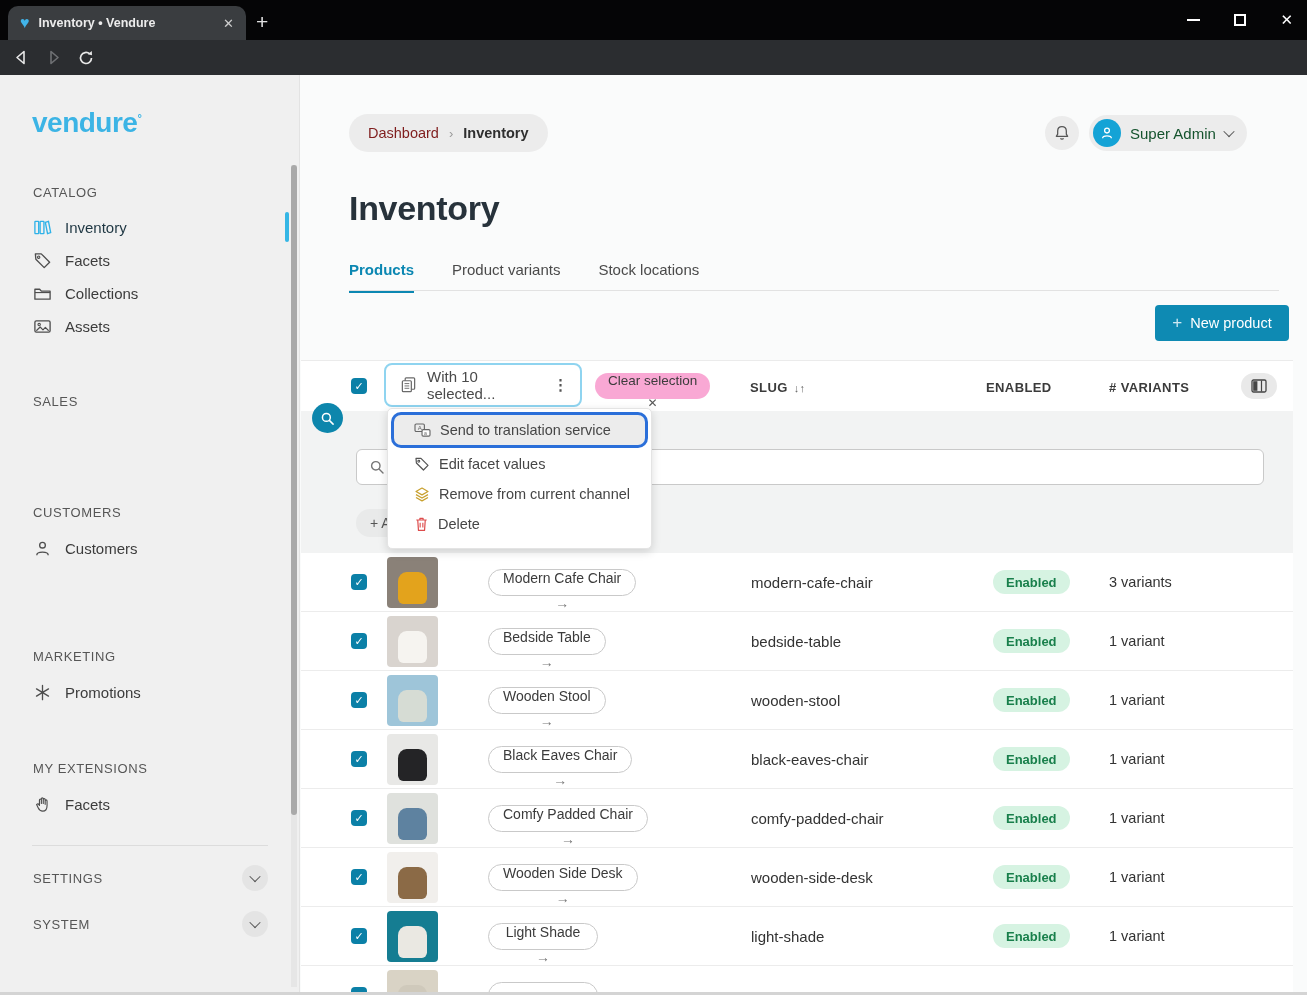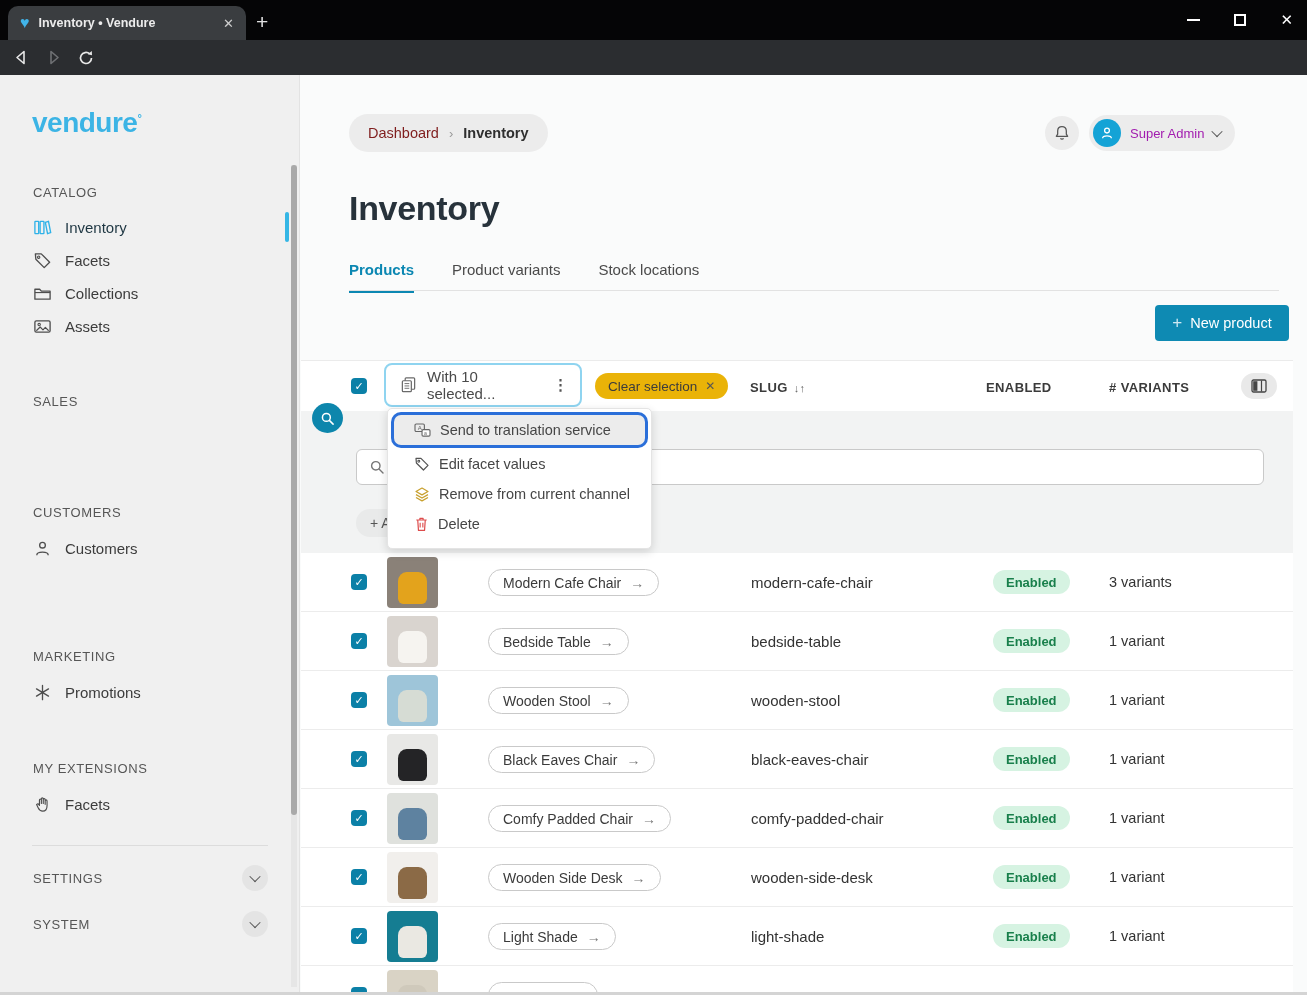--- a/index.html
+++ b/index.html
@@ -54,42 +54,42 @@
   .main { position:absolute; left:301px; top:0; width:992px; height:920px; }
 
   .breadcrumb { position:absolute; left:48px; top:39px; height:38px; background:#ececec; border-radius:19px; display:flex; align-items:center; gap:10px; padding:0 19px; font-size:14.5px; }
   .bc-item { color:#7f1d1d; }
   .bc-sep { color:#9a9a9a; font-size:13px; }
   .bc-current { color:#2f2f2f; font-weight:bold; }
 
   .bell-btn { position:absolute; left:744px; top:41px; width:34px; height:34px; border-radius:50%; background:#ececec; display:flex; align-items:center; justify-content:center; }
   .user-pill { position:absolute; left:788px; top:40px; height:36px; border-radius:18px; background:#ececec; display:flex; align-items:center; gap:9px; padding:0 14px 0 4px; }
   .user-avatar { width:28px; height:28px; border-radius:50%; background:#14a3d6; display:flex; align-items:center; justify-content:center; }
-  .user-name { font-size:13px; color:#a21caf; font-weight:500; }
+  .user-name { font-size:15px; color:#14532d; font-weight:500; }
   .user-pill .chevron { border-color:#555; }
 
   .page-title { position:absolute; left:48px; top:114px; font-size:34px; font-weight:bold; color:#27323b; letter-spacing:-0.3px; }
 
   .tabs { position:absolute; left:48px; top:186px; display:flex; gap:38px; }
   .tab-item { font-size:15px; color:#4a4a4a; padding-bottom:12px; border-bottom:3px solid transparent; cursor:pointer; }
   .tab-item.active { color:#0b87b2; font-weight:bold; border-bottom-color:#0b87b2; }
   .tabs-underline { position:absolute; left:48px; width:930px; top:215px; height:1px; background:#e2e2e2; }
 
   .new-product-btn { position:absolute; left:854px; top:230px; width:134px; height:36px; background:#0e8ab3; border:none; border-radius:4px; color:#fff; font-size:14.5px; font-weight:500; display:flex; align-items:center; justify-content:center; gap:8px; cursor:pointer; font-family:inherit; }
   .new-product-btn .plus { font-size:17px; font-weight:400; color:#cfe9f3; }
 
   
   .table-card { position:absolute; left:0; top:285px; width:992px; height:635px; background:#fff; border-top:1px solid #ebebeb; overflow:hidden; }
   .thead { position:relative; height:50px; background:#fff; }
   .checkbox { width:16px; height:16px; border-radius:4px; background:#0b80a7; color:#fff; font-size:11px; line-height:16px; text-align:center; }
   .thead .checkbox { position:absolute; left:50px; top:17px; }
   .bulk-btn { position:absolute; left:83px; top:2px; width:198px; height:44px; background:#fff; border:2px solid #8fd4f0; border-radius:8px; display:flex; align-items:center; padding:0 12px 0 14px; gap:10px; }
   .bulk-label { font-size:15px; color:#4a4a4a; flex:1; }
   .kebab { color:#555; font-size:15px; font-weight:bold; letter-spacing:0; }
-  .clear-chip { position:absolute; left:294px; top:12px; height:26px; background:#eab308; border-radius:13px; display:flex; align-items:center; gap:8px; padding:0 13px; }
+  .clear-chip { position:absolute; left:294px; top:12px; height:26px; background:#f9a8d4; border-radius:13px; display:flex; align-items:center; gap:8px; padding:0 13px;flex-direction:column; }
   .clear-label { font-size:13.5px; color:#3c3c3c; }
   .clear-x { font-size:12px; color:#555; }
   .col-header { position:absolute; top:19px; font-size:13px; font-weight:bold; color:#3b3b3b; letter-spacing:0.4px; display:flex; gap:6px; align-items:center; }
   .sort-glyph { font-size:11px; color:#666; font-weight:normal; }
   .columns-btn { position:absolute; left:940px; top:12px; width:36px; height:26px; background:#e9e9e9; border-radius:13px; display:flex; align-items:center; justify-content:center; }
 
   .filterband { position:relative; height:142px; background:#f2f3f3; }
   .search-fab { position:absolute; left:11px; top:-8px; width:31px; height:30px; border-radius:50%; background:#0d86ac; display:flex; align-items:center; justify-content:center; z-index:3; }
   .search-input { position:absolute; left:55px; top:38px; width:908px; height:36px; background:#fff; border:1px solid #c9c9c9; border-radius:6px; display:flex; align-items:center; padding:0 12px; }
   .search-caret { width:1.5px; height:17px; background:#333; margin-left:10px; }
@@ -97,21 +97,21 @@
 
   .dropdown { position:absolute; left:86px; top:-3px; width:265px; background:#fff; border:1px solid #e4e4e4; border-radius:5px; box-shadow:0 3px 10px rgba(0,0,0,0.14); padding:5px 0 9px; z-index:5; }
   .menu-item { height:30px; display:flex; align-items:center; gap:9px; padding-left:26px; font-size:14.5px; color:#464646; cursor:pointer; }
   .menu-item.highlight { margin:1px 6px 4px; padding-left:20px; background:#ececec; border-radius:7px; box-shadow:0 0 0 3px #2b6fd9; }
 
   .rows { position:relative; background:#fff; }
   .prow { position:relative; height:59px; border-bottom:1px solid #ececec; background:#fff; }
   .prow .checkbox { position:absolute; left:50px; top:21px; }
   .thumb { position:absolute; left:86px; top:4px; width:51px; height:51px; border-radius:4px; overflow:hidden; }
   .thumb .shape { position:absolute; left:22%; bottom:8%; width:56%; height:62%; border-radius:30% 30% 18% 18%; }
-  .name-pill { position:absolute; left:187px; top:16px; height:27px; border:1px solid #c9c9c9; border-radius:14px; display:flex; align-items:center; gap:9px; padding:0 14px; background:#fff; min-width:110px; }
+  .name-pill { position:absolute; left:187px; top:16px; height:27px; border:1px solid #c9c9c9; border-radius:14px; display:flex; align-items:center; gap:9px; padding:0 14px; background:#fff; min-width:110px;flex-direction:column; }
   .name-pill .pname { font-size:14px; color:#3b3b3b; white-space:nowrap; }
   .name-pill .parrow { font-size:14px; color:#777; }
   .slug { position:absolute; left:450px; top:21px; font-size:15px; color:#333; }
   .badge { position:absolute; left:692px; top:17px; height:24px; border-radius:12px; background:#d6f3e2; color:#187f4b; font-size:13px; font-weight:bold; display:flex; align-items:center; padding:0 13px; }
   .badge:empty { display:none; }
   .variants { position:absolute; left:808px; top:21px; font-size:14.5px; color:#333; }
 
   .window-bottom { position:absolute; left:0; bottom:0; width:1307px; height:3px; background:#d4d4d4; }
 </style>
 </head>

